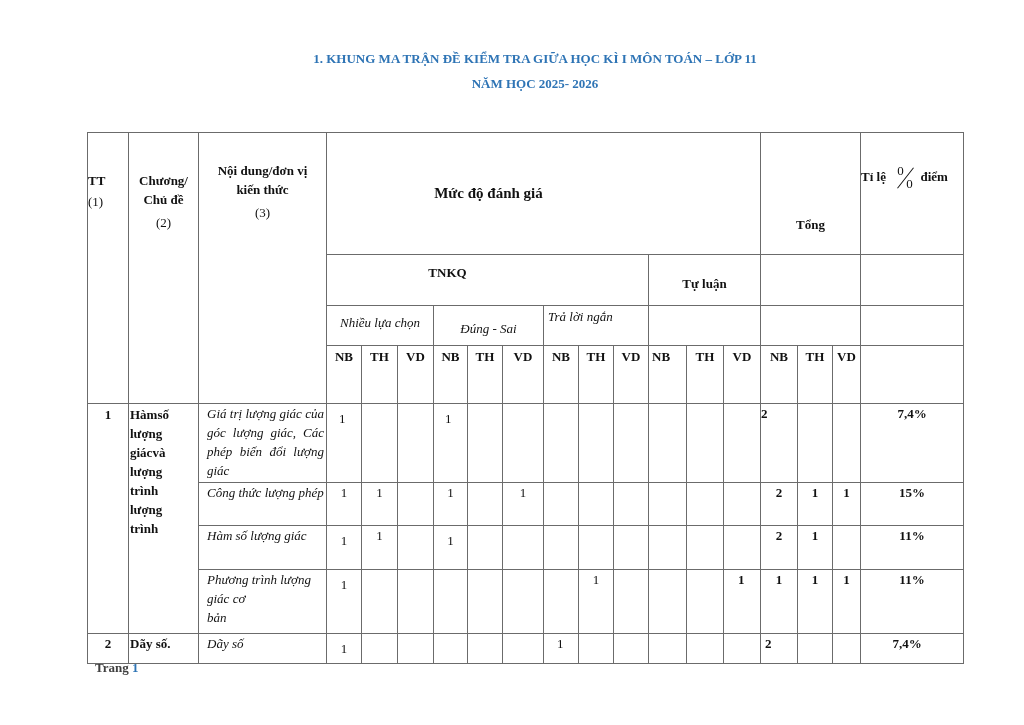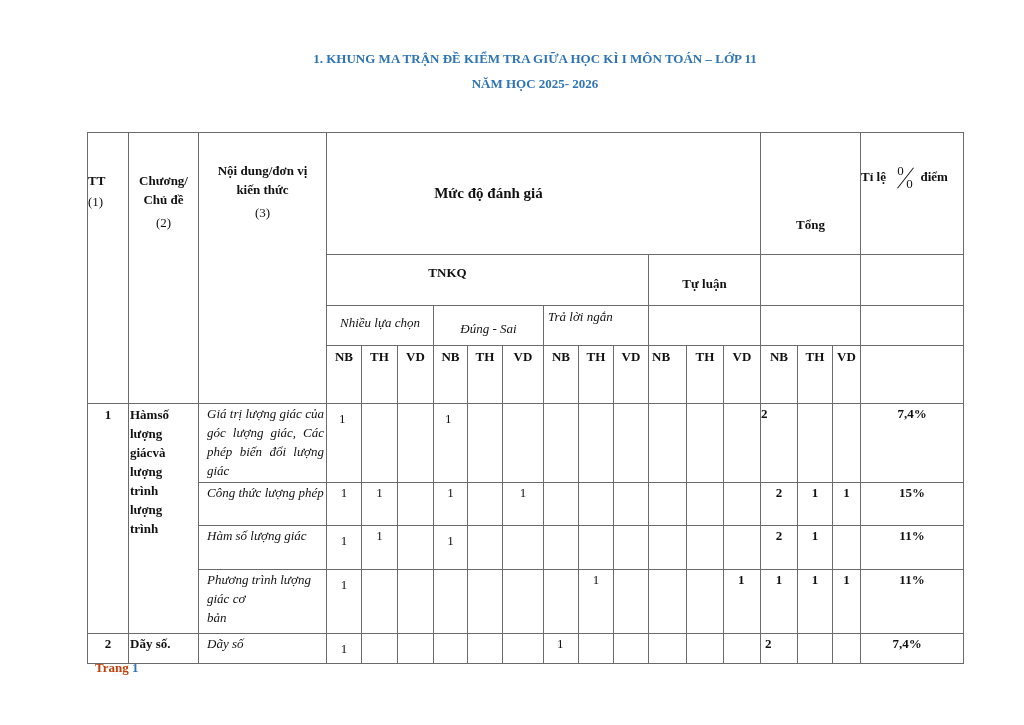--- a/index.html
+++ b/index.html
@@ -16,21 +16,21 @@
   .b { font-weight: bold; }
   .i { font-style: italic; }
   .c { text-align: center; }
   .hdr-mid { vertical-align: middle !important; }
   .lvl { font-weight: bold; font-size: 13px; padding-top: 1px !important; }
   .num { font-size: 13px; }
   .pct { font-weight: bold; font-size: 13px; text-align: center; }
   .content { font-style: italic; padding: 0 2px 0 8px !important; text-align: justify; font-size: 13px; line-height: 19px; }
   .topic { font-weight: bold; padding-left: 1px !important; font-size: 13px; }
   .footer { position: absolute; left: 95px; top: 660px; font-weight: bold; font-size: 13px; }
-  .footer .pg { color: #c2410c; }
+  .footer .pg { color: #404040; }
   .footer .pn { color: #2e74b5; }
   .frac { display: inline-block; position: relative; width: 22px; height: 26px; vertical-align: middle; font-weight: normal; }
   .frac .n { position: absolute; left: 2px; top: -4px; font-size: 13px; }
   .frac .d { position: absolute; left: 11px; top: 9px; font-size: 13px; }
   .frac .s { position: absolute; left: 1px; top: 0px; width: 1px; height: 26px; background: #111; transform: rotate(38deg); transform-origin: center; left: 10px; }
 </style>
 </head>
 <body>
 
 <div class="title" id="t1">1. KHUNG MA TRẬN ĐỀ KIỂM TRA GIỮA HỌC KÌ I MÔN TOÁN – LỚP 11</div>

